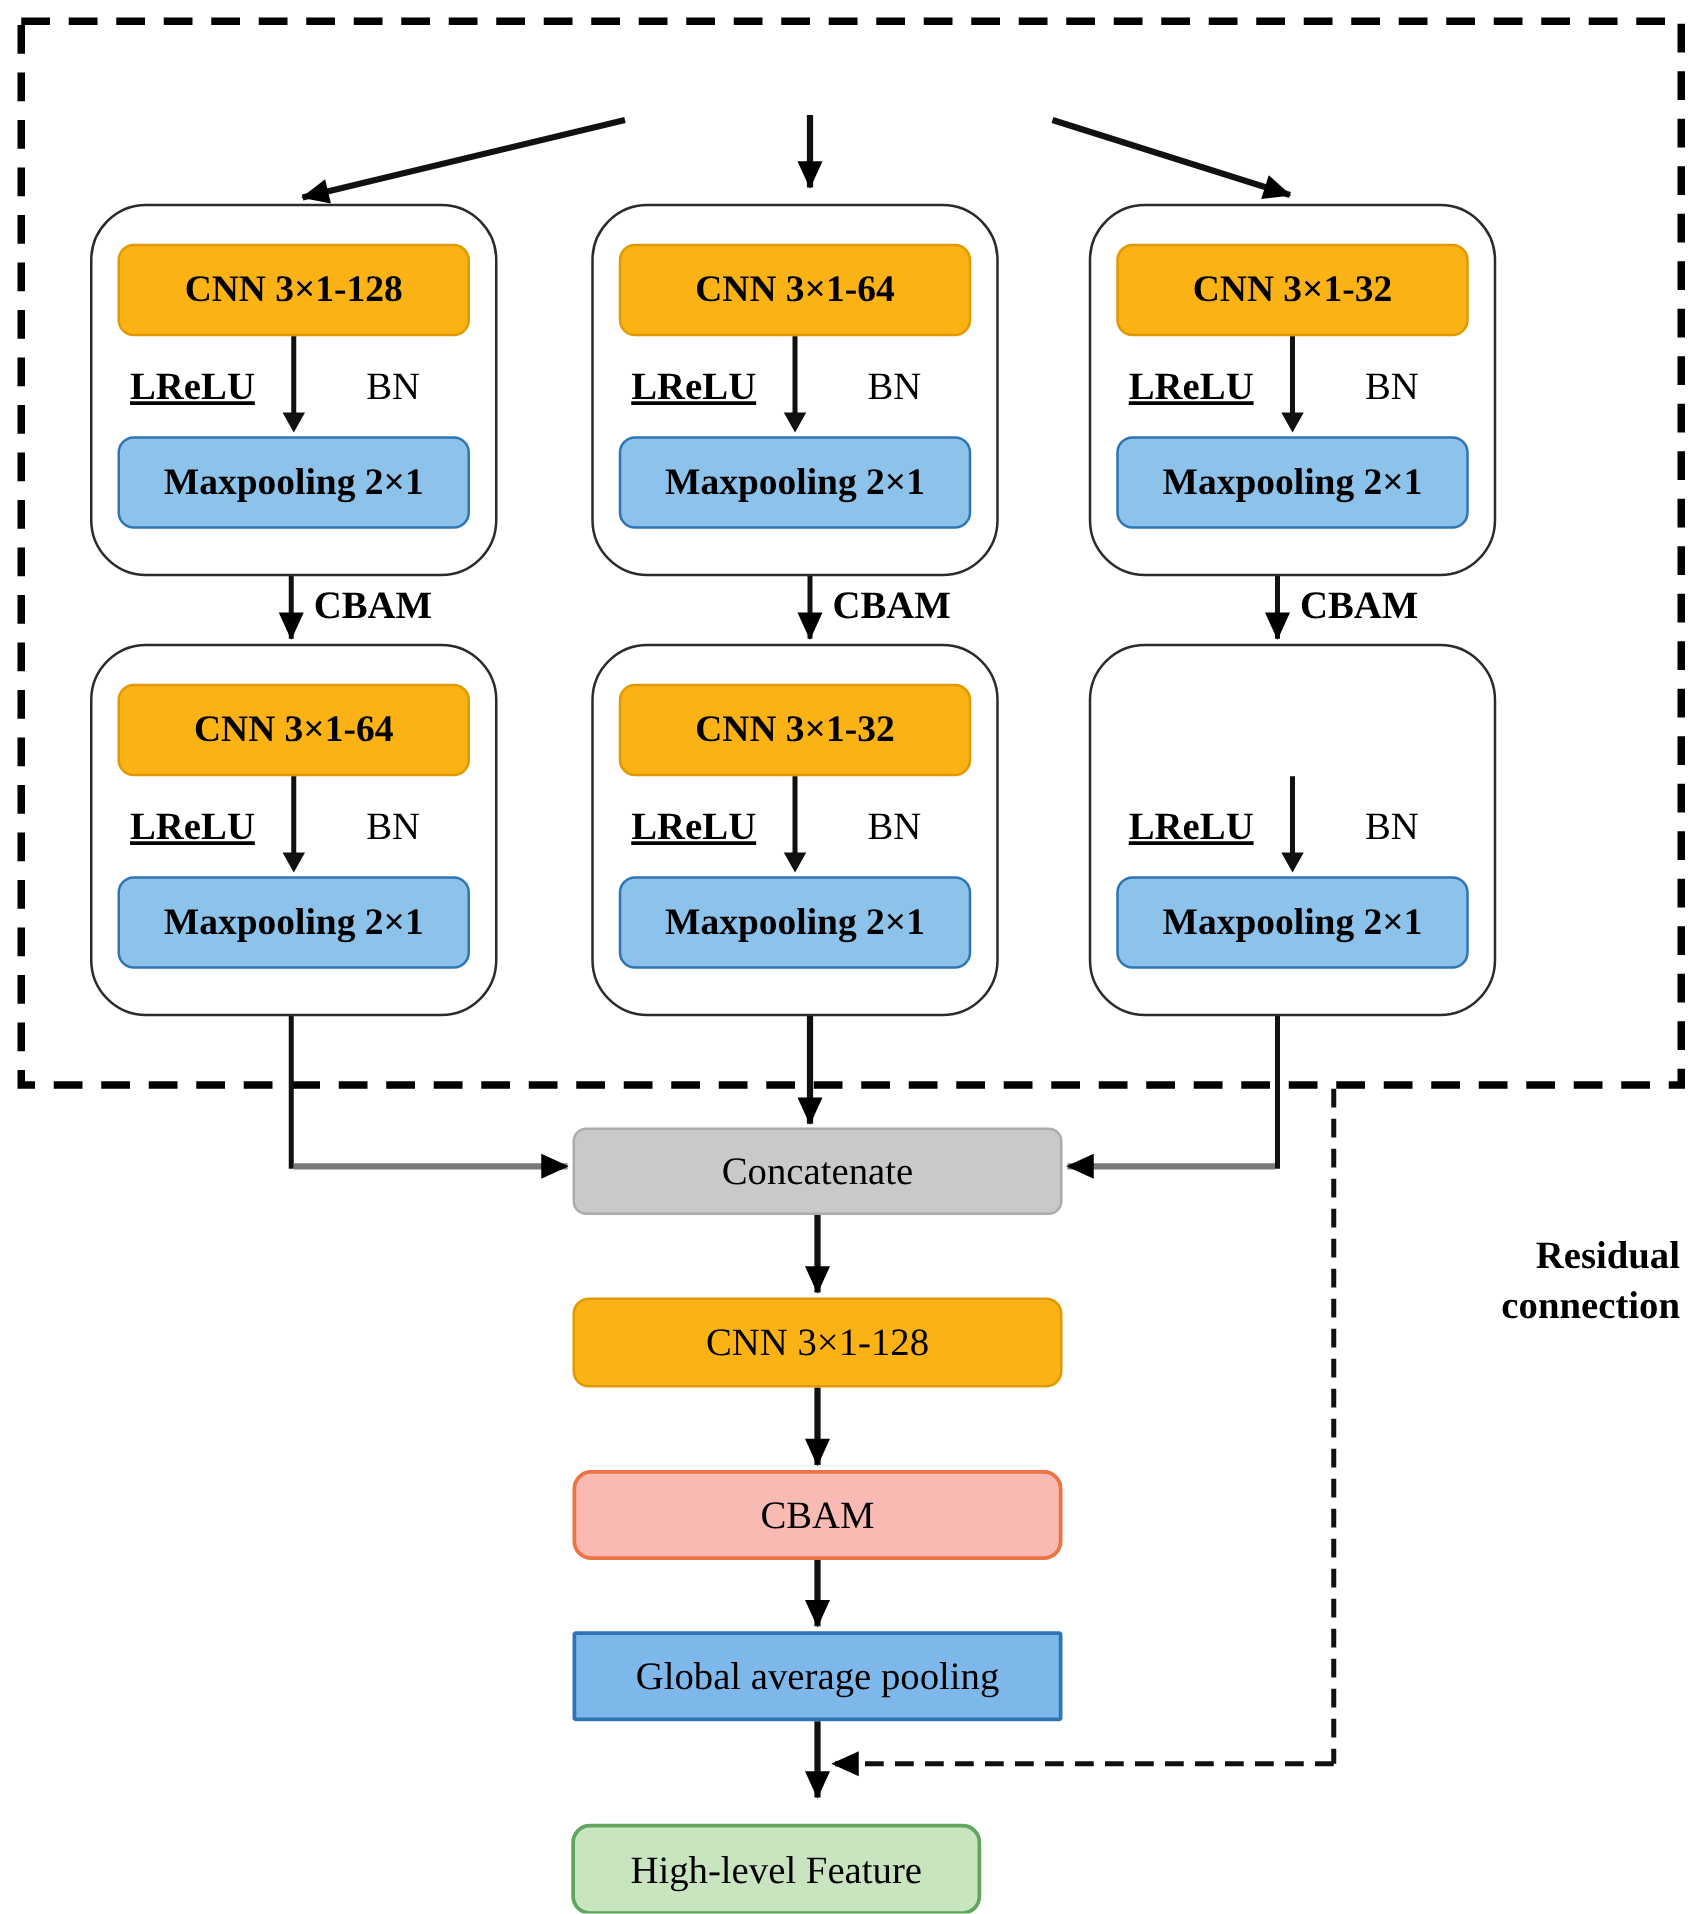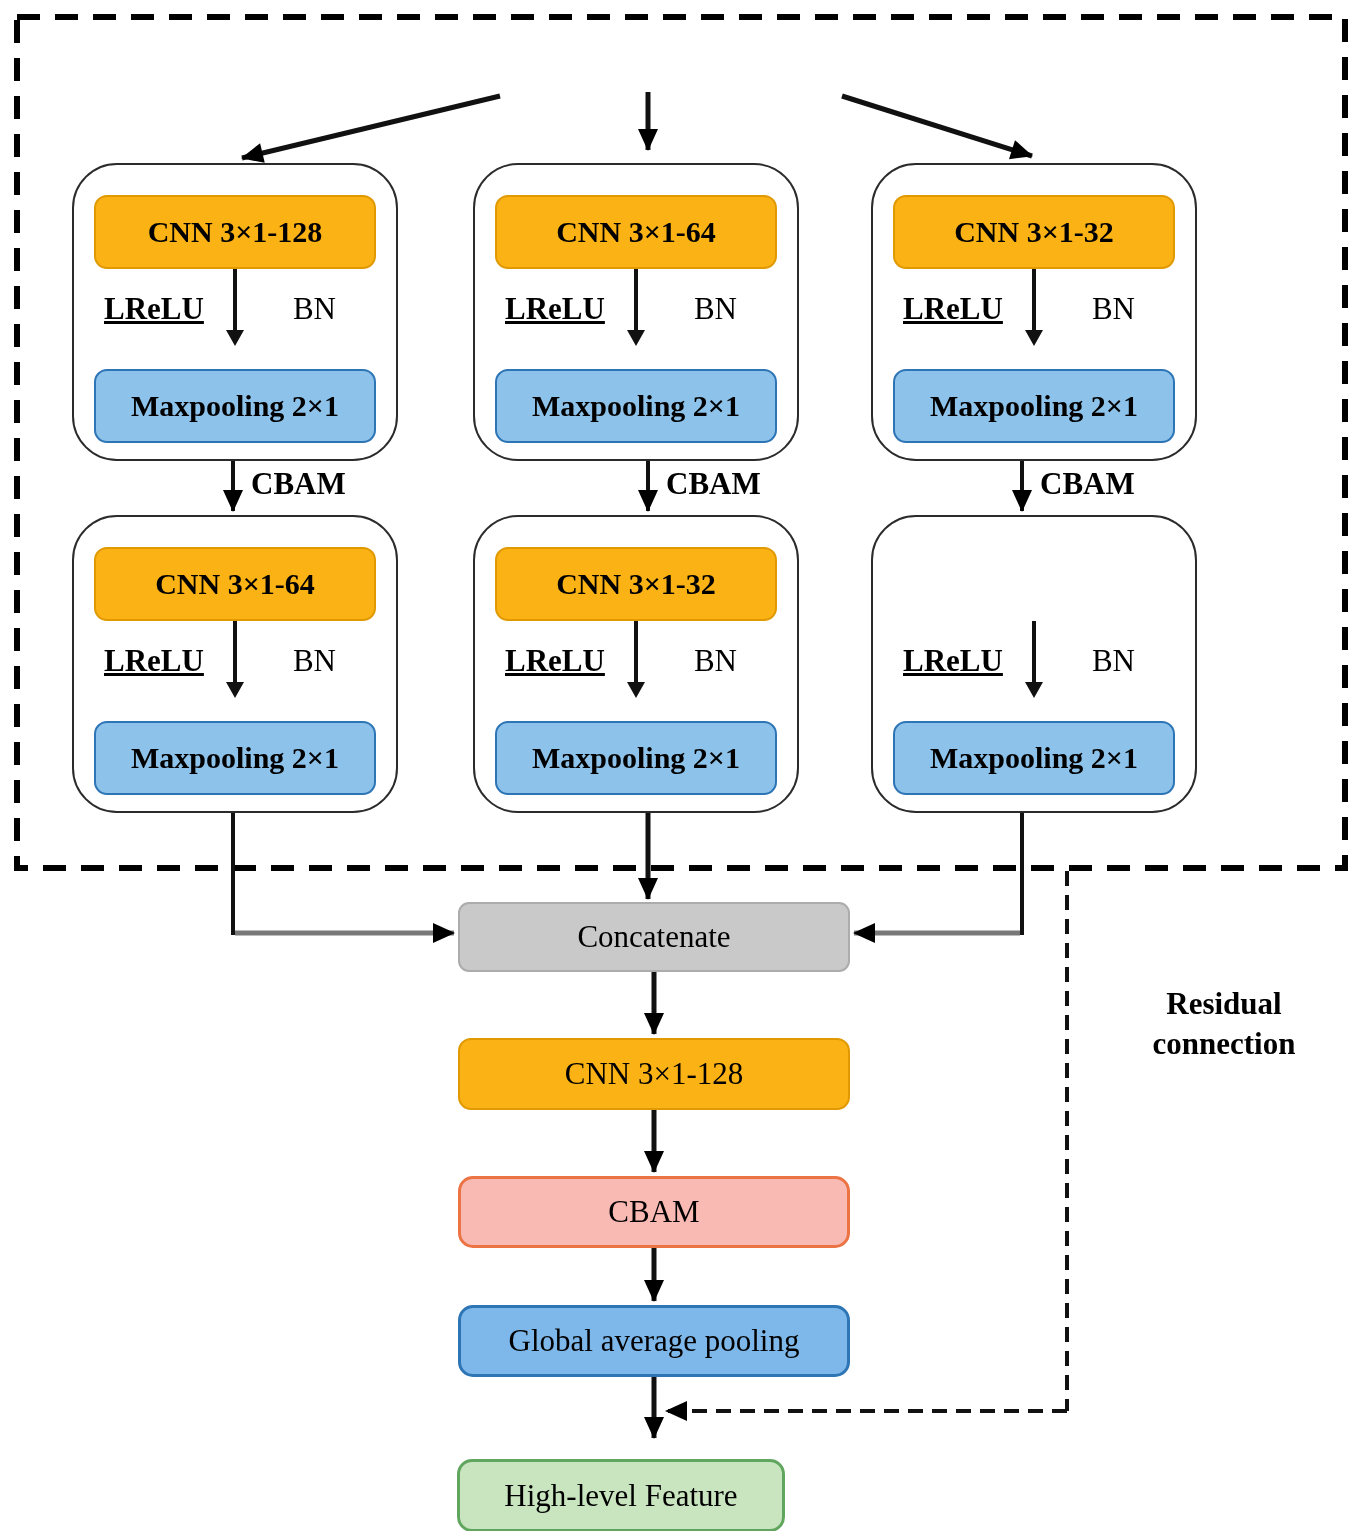--- a/index.html
+++ b/index.html
@@ -45,47 +45,47 @@
   .branch .act .varrow::after{
     content:''; position:absolute; bottom:-15px; left:-7px;
     border-left:9px solid transparent; border-right:9px solid transparent;
     border-top:16px solid #111;
   }
   .branch .pool{
     position:absolute; left:20px; right:20px; top:184px; height:74px;
     background:var(--pool-fill); border:2px solid var(--pool-border);
     border-radius:13px; box-sizing:border-box;
     display:flex; align-items:center; justify-content:center;
-    font-size:30px; font-weight:bold;margin-top:20px;
+    font-size:30px; font-weight:bold;
   }
 
   .cbam-side-label{
     position:absolute; top:466px; font-size:31px; font-weight:bold; z-index:2;
   }
 
   .stackbox{
     position:absolute; left:458px; width:392px; box-sizing:border-box;
     display:flex; align-items:center; justify-content:center;
     font-size:31px; font-weight:normal; z-index:1;
   }
   .concat{ top:902px; height:70px; background:var(--concat-fill);
     border:2px solid var(--concat-border); border-radius:11px;}
   .cnn128{ top:1038px; height:72px; background:var(--cnn-fill);
     border:2px solid var(--cnn-border); border-radius:13px;}
   .cbam-box{ top:1176px; height:72px; background:var(--cbam-fill);
     border:3px solid var(--cbam-border); border-radius:15px;}
   .gap-box{ top:1305px; height:72px; background:var(--gap-fill);
-    border:3px solid var(--gap-border); border-radius:15px;}
+    border:3px solid var(--gap-border); border-radius:3px;}
   .out-box{ top:1443px; height:73px; left:457px; width:328px;
     background:var(--output-fill); border:3px solid var(--output-border);
     border-radius:15px;margin-top:16px;}
 
   .residual-label{
     position:absolute; left:1104px; top:984px; width:240px;
-    text-align:center; font-size:31px; font-weight:bold; line-height:40px;
+    text-align:right; font-size:31px; font-weight:bold; line-height:40px;
     z-index:2;
   }
 </style>
 </head>
 <body>
 
 <div id="canvas">
 
   <svg id="wires" width="1364" height="1531" viewBox="0 0 1364 1531">
     <defs>

